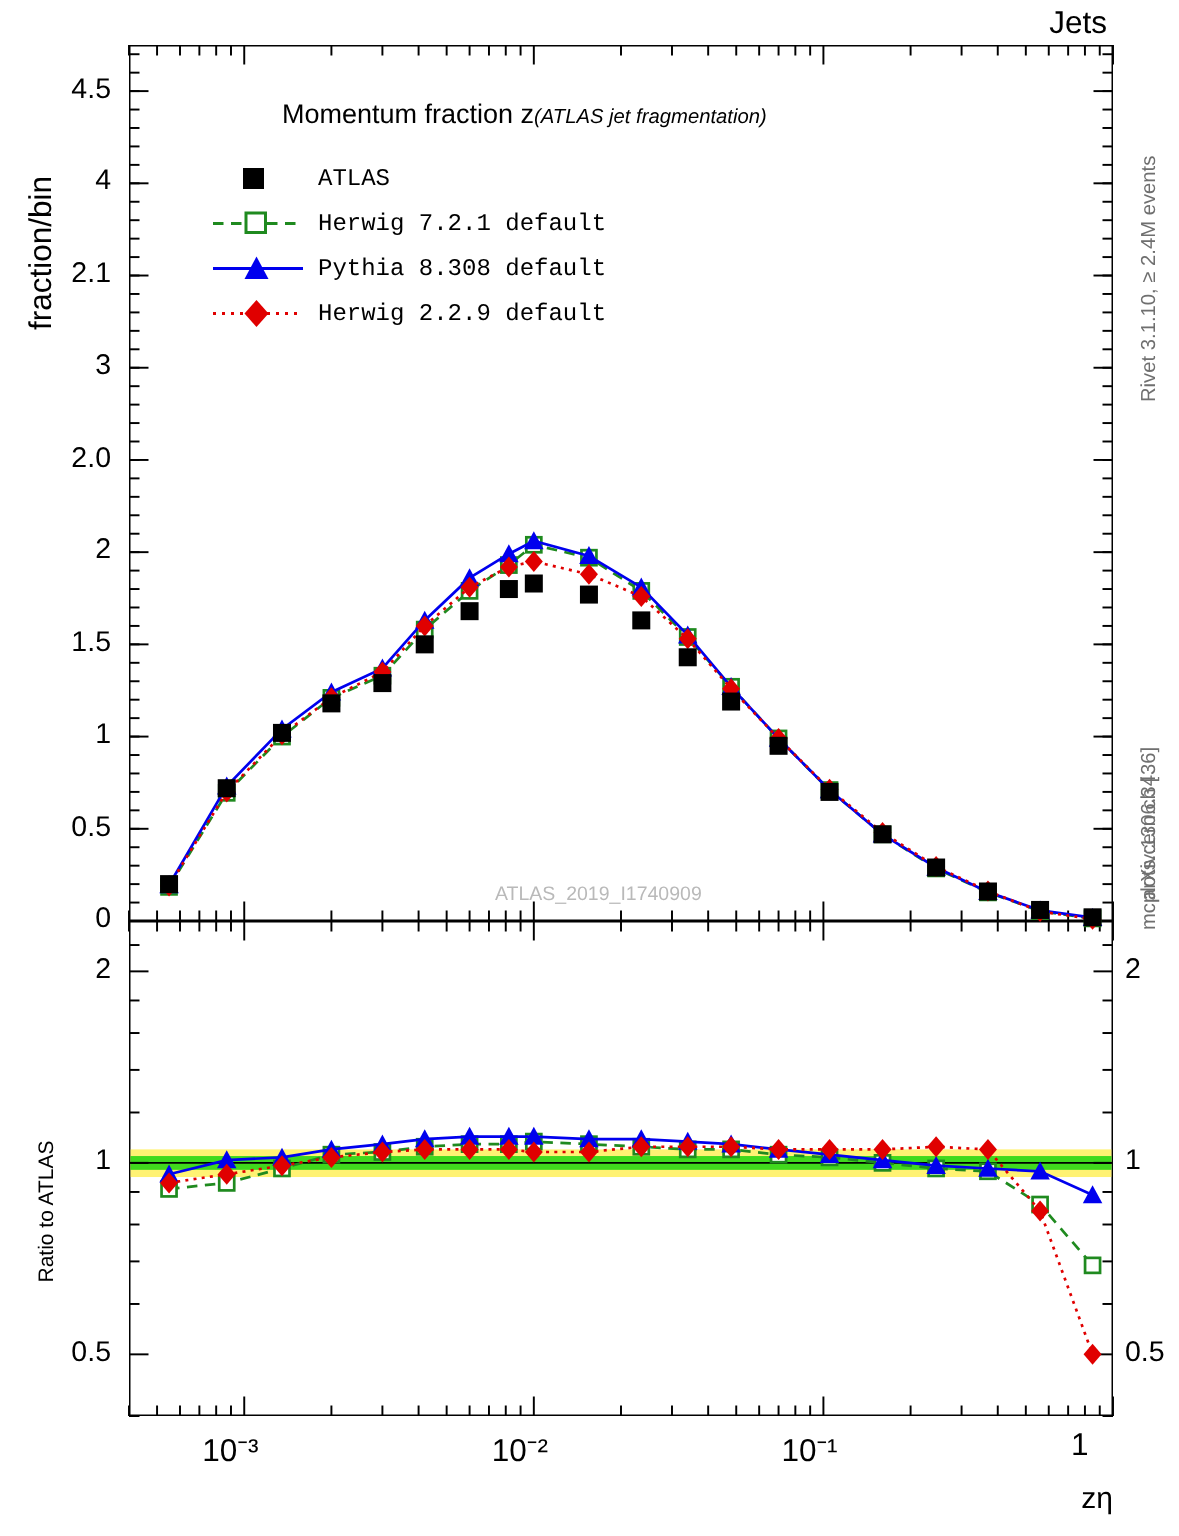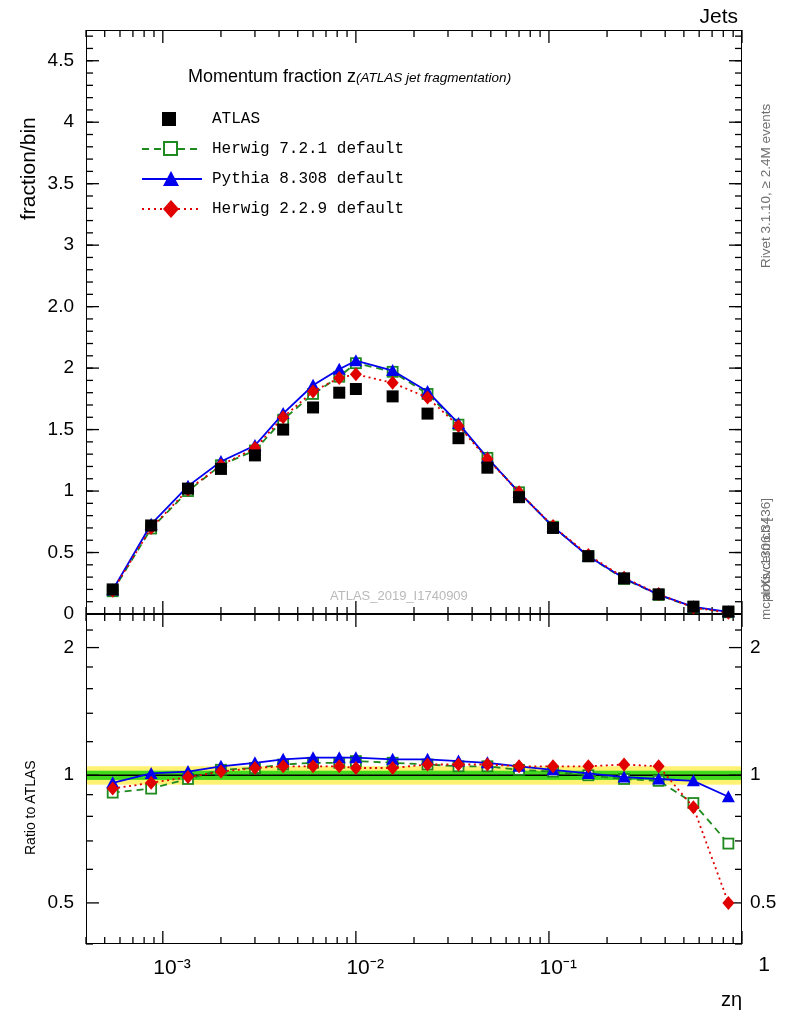--- a/index.html
+++ b/index.html
@@ -25,21 +25,21 @@
   
   .frame{position:absolute;border:1.5px solid #000;box-sizing:border-box;background:transparent;}
   #main-frame{left:86px;top:30px;width:656px;height:584px;}
   #ratio-frame{left:86px;top:614px;width:656px;height:330px;}
 
   svg.overlay{position:absolute;left:0;top:0;width:786px;height:1024px;pointer-events:none;}
 
   
   .ytick{position:absolute;font-size:19px;text-align:right;width:58px;right:auto;}
   .ytick-r{position:absolute;font-size:19px;text-align:left;}
-  .xtick{position:absolute;font-size:19px;text-align:right;}
+  .xtick{position:absolute;font-size:19px;text-align:left;}
 
   
   #plot-title{left:188px;top:66px;font-size:18px;}
   #plot-title .sub{font-size:13.5px;font-style:italic;}
   #watermark{left:330px;top:588px;font-size:13px;color:#b9b9b9;}
 
   
   #legend{position:absolute;left:140px;top:106px;font-size:16px;}
   .leg-row{position:relative;height:30px;}
   .leg-label{position:absolute;left:72px;top:4px;font-size:16px;white-space:nowrap;font-family:Liberation Mono, monospace;}
@@ -531,21 +531,21 @@
     </svg>
 
   <div id="tick-layer">
       <div class="txt ytick" style="left: 16px; top: 602px; width: 58px;">0</div>
       <div class="txt ytick" style="left: 16px; top: 540.526px; width: 58px;">0.5</div>
       <div class="txt ytick" style="left: 16px; top: 479.053px; width: 58px;">1</div>
       <div class="txt ytick" style="left: 16px; top: 417.579px; width: 58px;">1.5</div>
       <div class="txt ytick" style="left: 16px; top: 356.105px; width: 58px;">2</div>
       <div class="txt ytick" style="left: 16px; top: 294.632px; width: 58px;">2.0</div>
       <div class="txt ytick" style="left: 16px; top: 233.158px; width: 58px;">3</div>
-      <div class="txt ytick" style="left: 16px; top: 171.684px; width: 58px;">3.5</div>
+      <div class="txt ytick" style="left: 16px; top: 171.684px; width: 58px;">2.1</div>
       <div class="txt ytick" style="left: 16px; top: 110.211px; width: 58px;">4</div>
       <div class="txt ytick" style="left: 16px; top: 48.7368px; width: 58px;">4.5</div>
       <div class="txt ytick" style="left: 16px; top: 890.902px; width: 58px;">0.5</div>
       <div class="txt ytick-r" style="left: 750px; top: 890.902px; width: 40px;">0.5</div>
       <div class="txt ytick" style="left: 16px; top: 763.241px; width: 58px;">1</div>
       <div class="txt ytick-r" style="left: 750px; top: 763.241px; width: 40px;">1</div>
       <div class="txt ytick" style="left: 16px; top: 635.579px; width: 58px;">2</div>
       <div class="txt ytick-r" style="left: 750px; top: 635.579px; width: 40px;">2</div>
       <div class="txt xtick" style="left: 134.826px; top: 952px; width: 56px; font-size: 21px;">10⁻³</div>
       <div class="txt xtick" style="left: 327.884px; top: 952px; width: 56px; font-size: 21px;">10⁻²</div>

